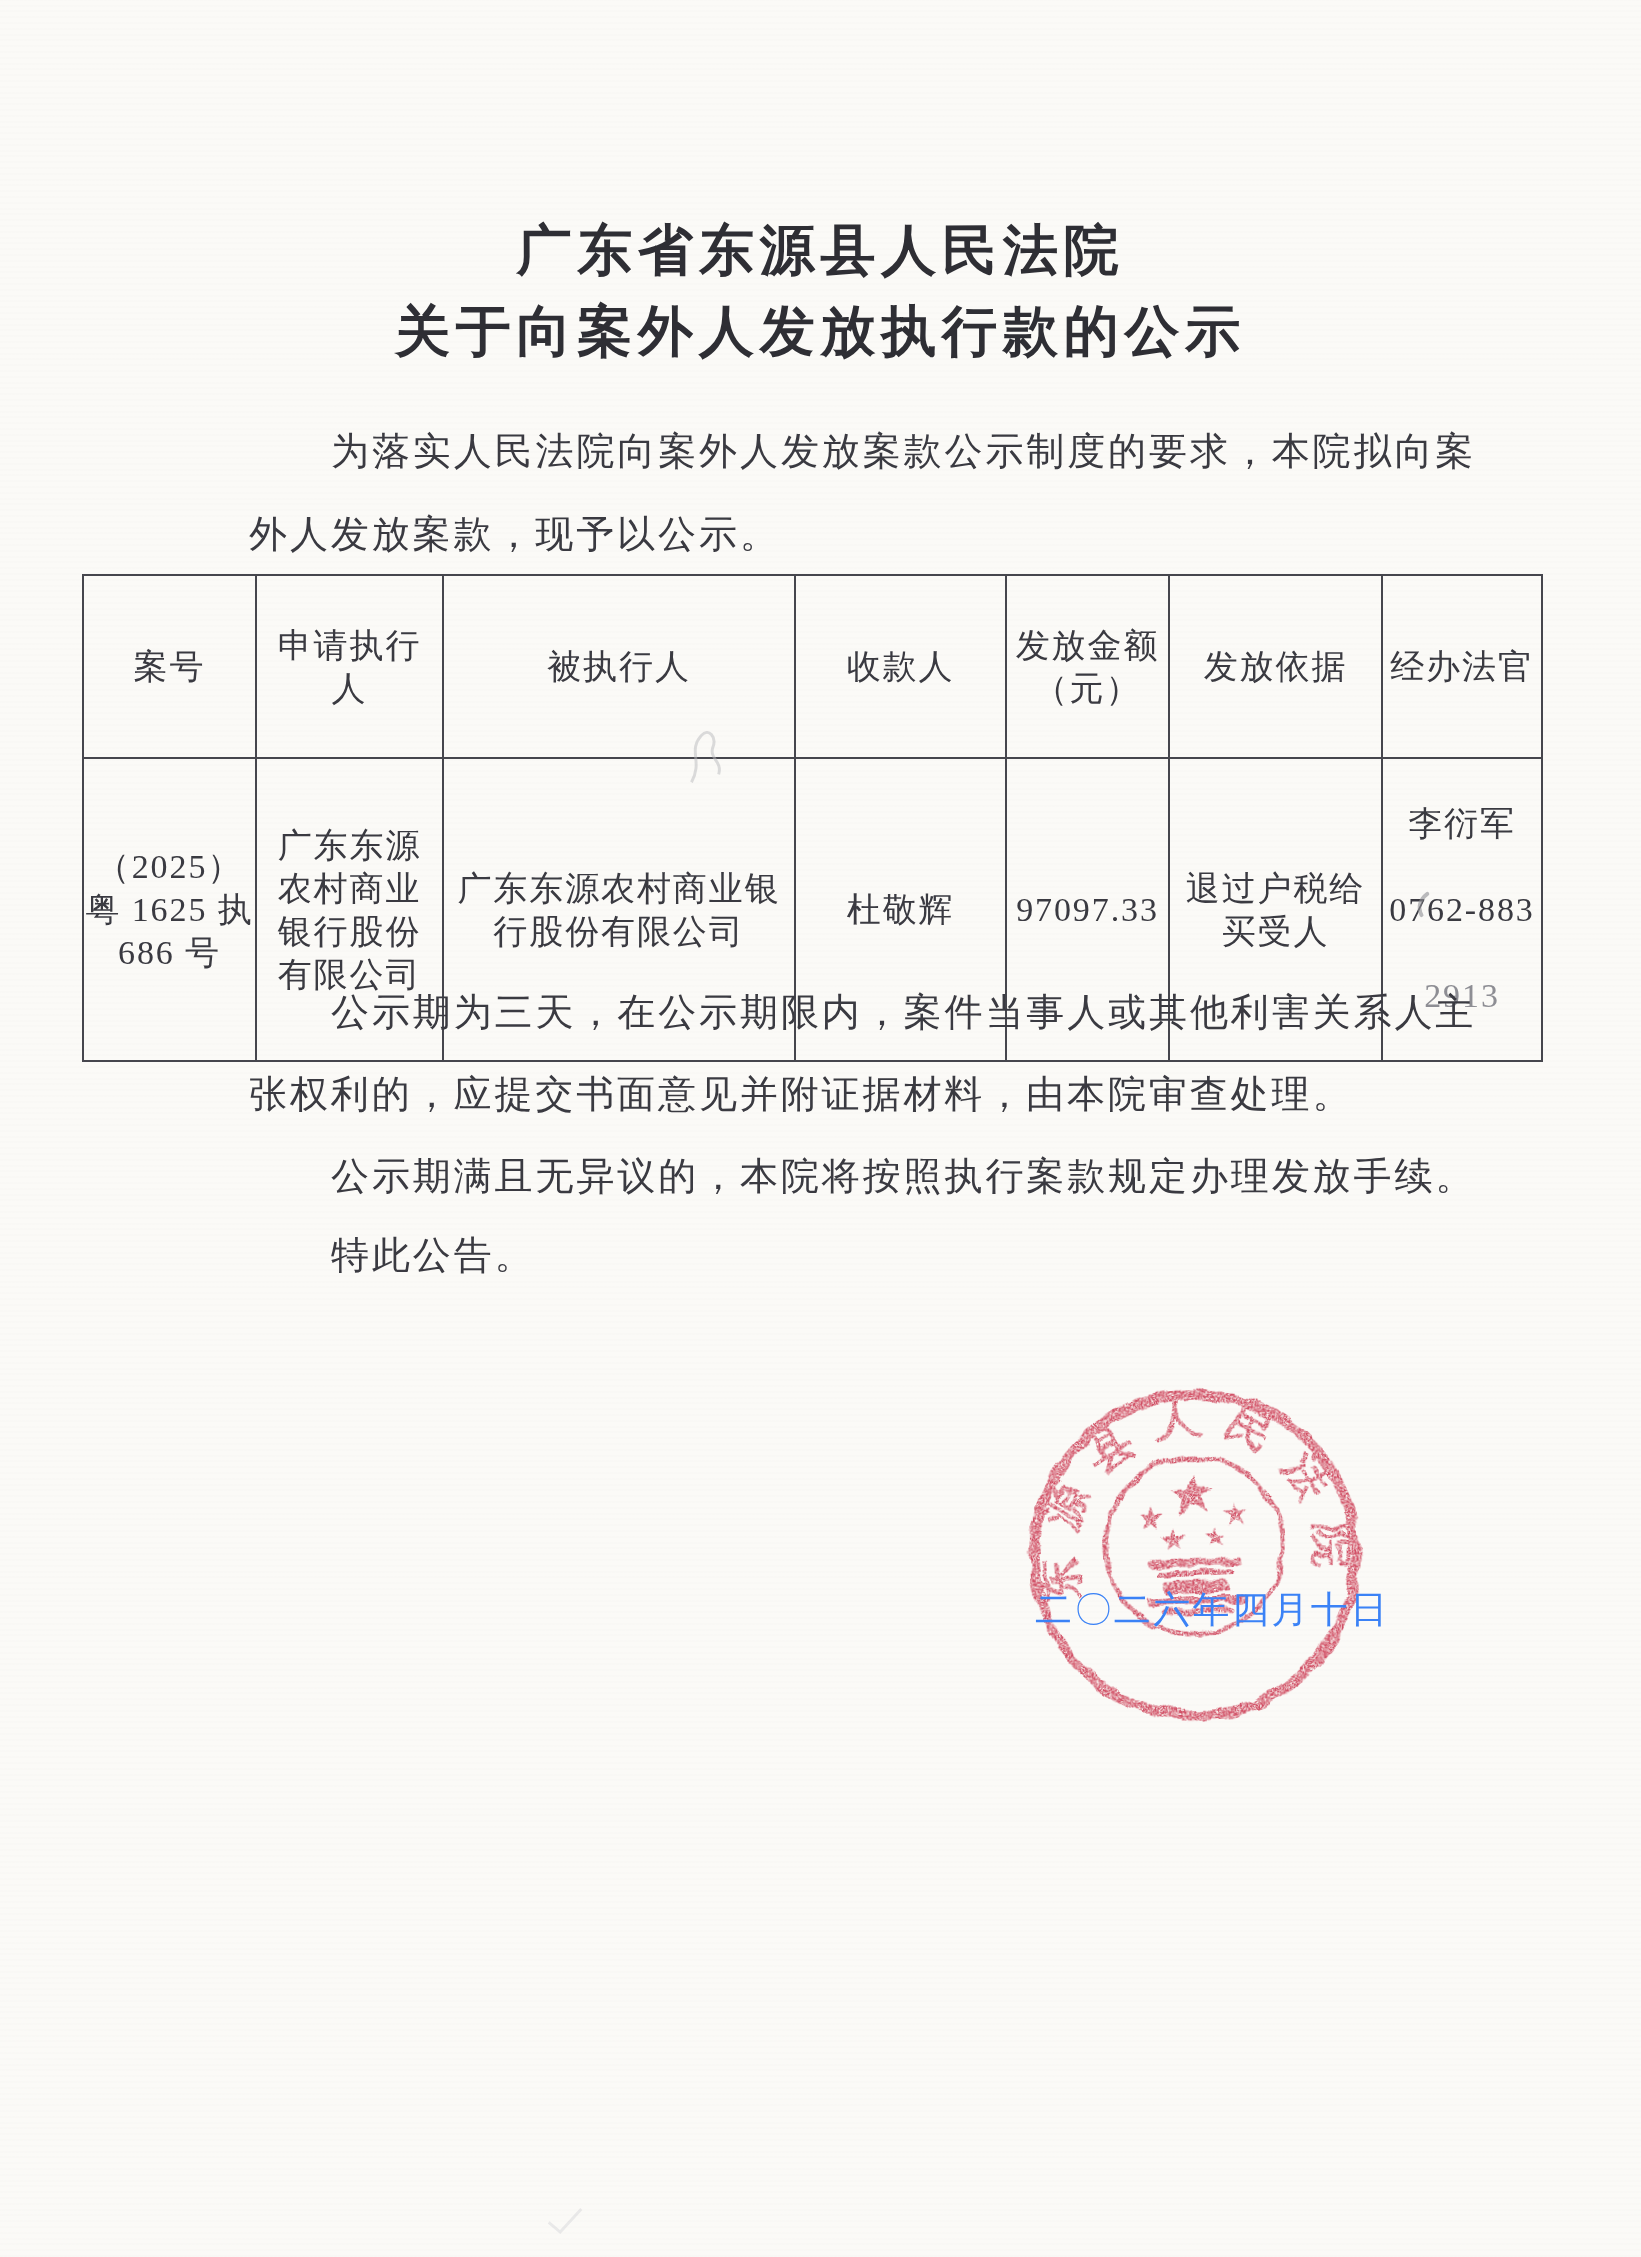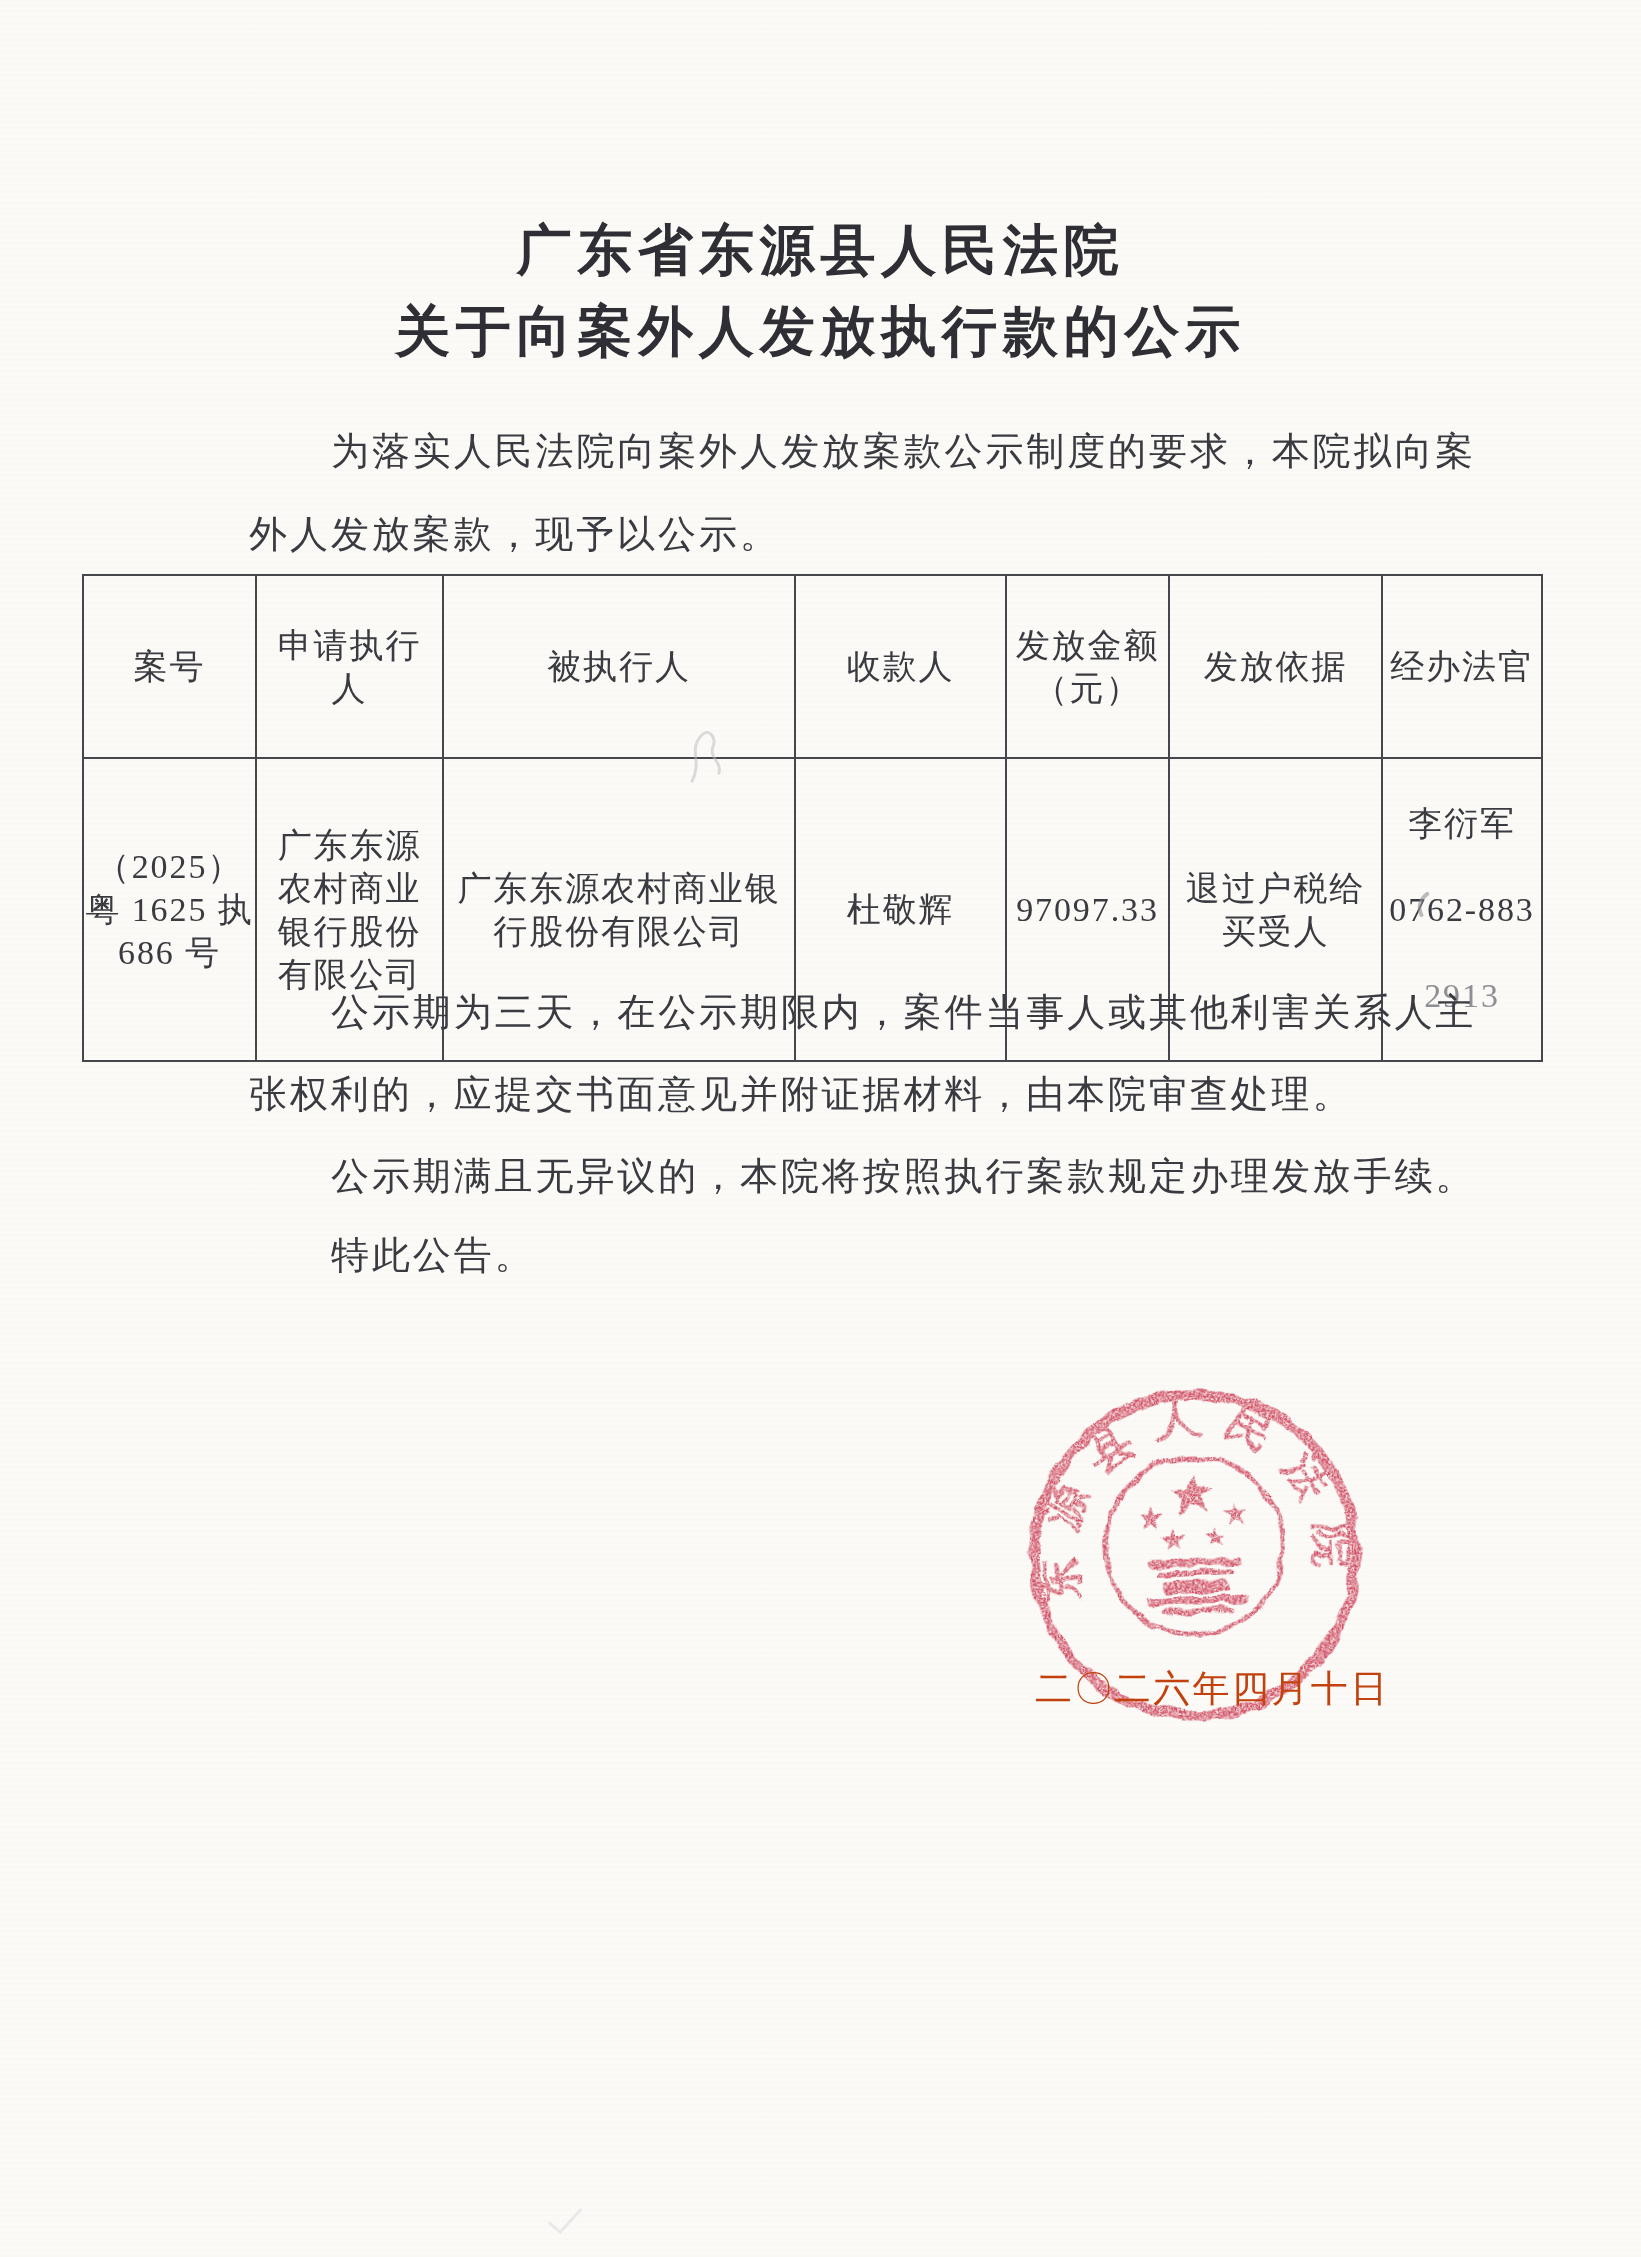--- a/index.html
+++ b/index.html
@@ -35,22 +35,22 @@
   }
   tr.hdr{height:183px;}
   tr.datarow{height:170px;}
   td.amount{font-size:35px;letter-spacing:1px;}
   .phone2{color:#8e8e94;}
   .seal{
     position:absolute;left:1023px;top:1383px;width:344px;height:344px;
     opacity:0.92;z-index:3;
   }
   .date{
-    position:absolute;left:1035px;top:1664px;z-index:5;
-    font-size:37px;letter-spacing:2.4px;color:#c2410c;white-space:nowrap;
+    position:absolute;left:1035px;top:1585px;z-index:5;
+    font-size:37px;letter-spacing:2.4px;color:#3b82f6;white-space:nowrap;
   }
   .artifact{position:absolute;pointer-events:none;}
 </style>
 </head>
 <body>
 
 <div class="page">
 
   <div class="title" style="top:214px;">广东省东源县人民法院</div>
   <div class="title" style="top:295px;">关于向案外人发放执行款的公示</div>

